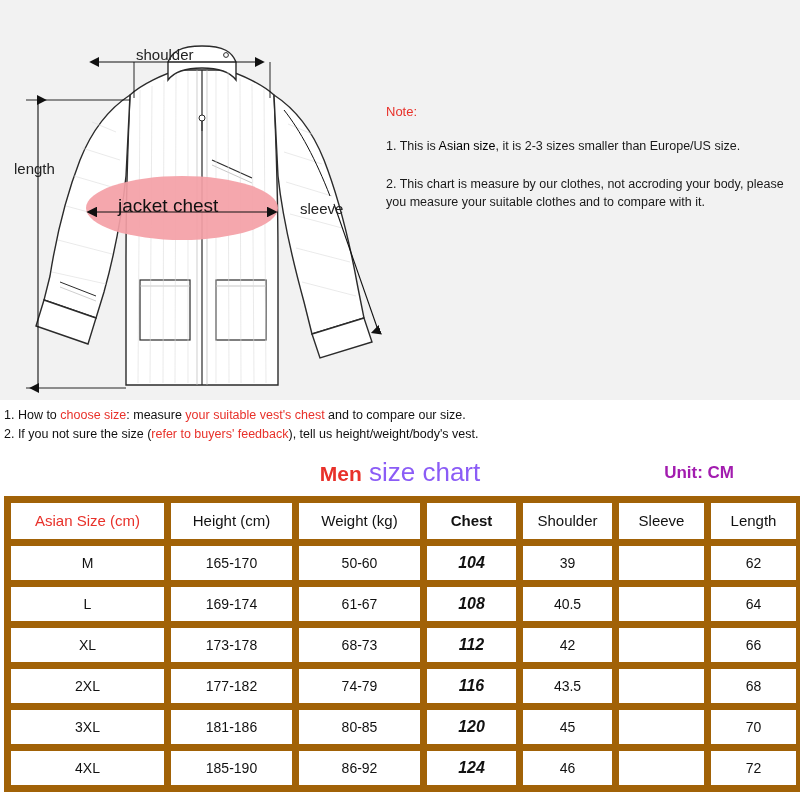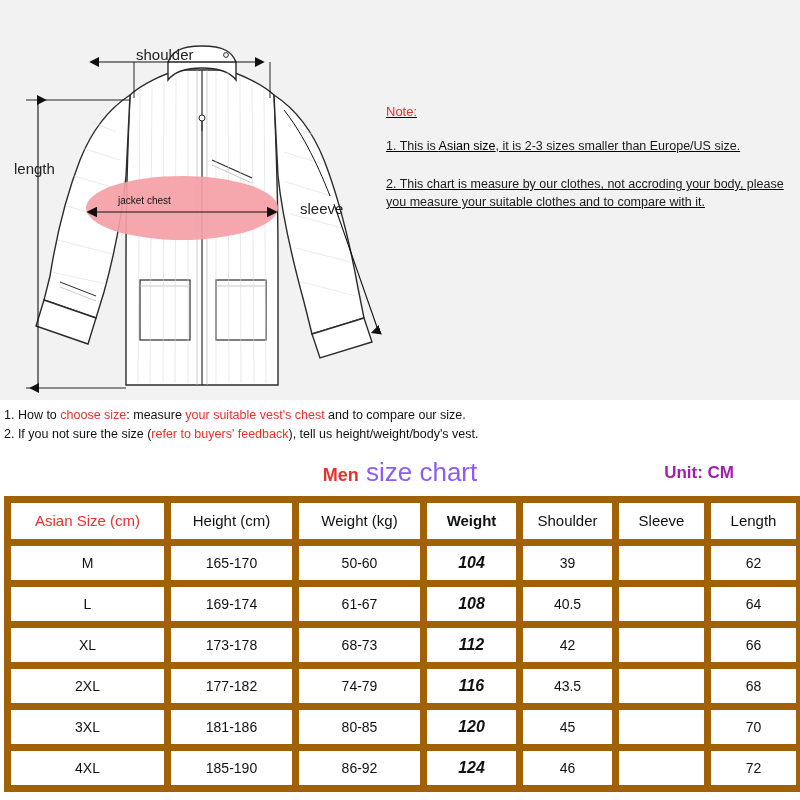--- a/index.html
+++ b/index.html
@@ -37,31 +37,30 @@
     font-size: 15px;
     color: #222;
     white-space: nowrap;
   }
   .dlabel.shoulder { left: 136px; top: 46px; }
   .dlabel.length { left: 14px; top: 160px; }
   .dlabel.sleeve { left: 300px; top: 200px; }
   .dlabel.chest {
     left: 118px;
     top: 195px;
-    font-size: 10px;
+    font-size: 19px;
     color: #111;
   }
 
   
   .note {
     position: absolute;
     left: 386px;
     top: 104px;
     width: 400px;
-    text-decoration: underline;
   }
   .note .note-title {
     color: #e8312a;
     font-size: 13px;
     margin-bottom: 18px;
   }
   .note p {
     margin: 0 0 20px 0;
     font-size: 12.5px;
     line-height: 1.45;
@@ -90,21 +89,21 @@
     width: 800px;
     background: #fff;
   }
   .chart-title {
     text-align: center;
     padding: 8px 0 8px 0;
     position: relative;
   }
   .chart-title .men {
     color: #e8312a;
-    font-size: 18px;
+    font-size: 21px;
     font-weight: bold;
   }
   .chart-title .rest {
     color: #8b5cf6;
     font-size: 26px;
   }
   .chart-title .unit {
     position: absolute;
     right: 66px;
     top: 14px;
@@ -297,21 +296,21 @@
           <col class="c3">
           <col class="c4">
           <col class="c5">
           <col class="c6">
       </colgroup>
       <thead>
         <tr>
           <th class="first">Asian Size (cm)</th>
           <th>Height (cm)</th>
           <th>Weight (kg)</th>
-          <th class="chest-col">Weight</th>
+          <th class="chest-col">Chest</th>
           <th>Shoulder</th>
           <th>Sleeve</th>
           <th>Length</th>
         </tr>
       </thead>
       <tbody>
         <tr>
           <td>M</td>
           <td>165-170</td>
           <td>50-60</td>

